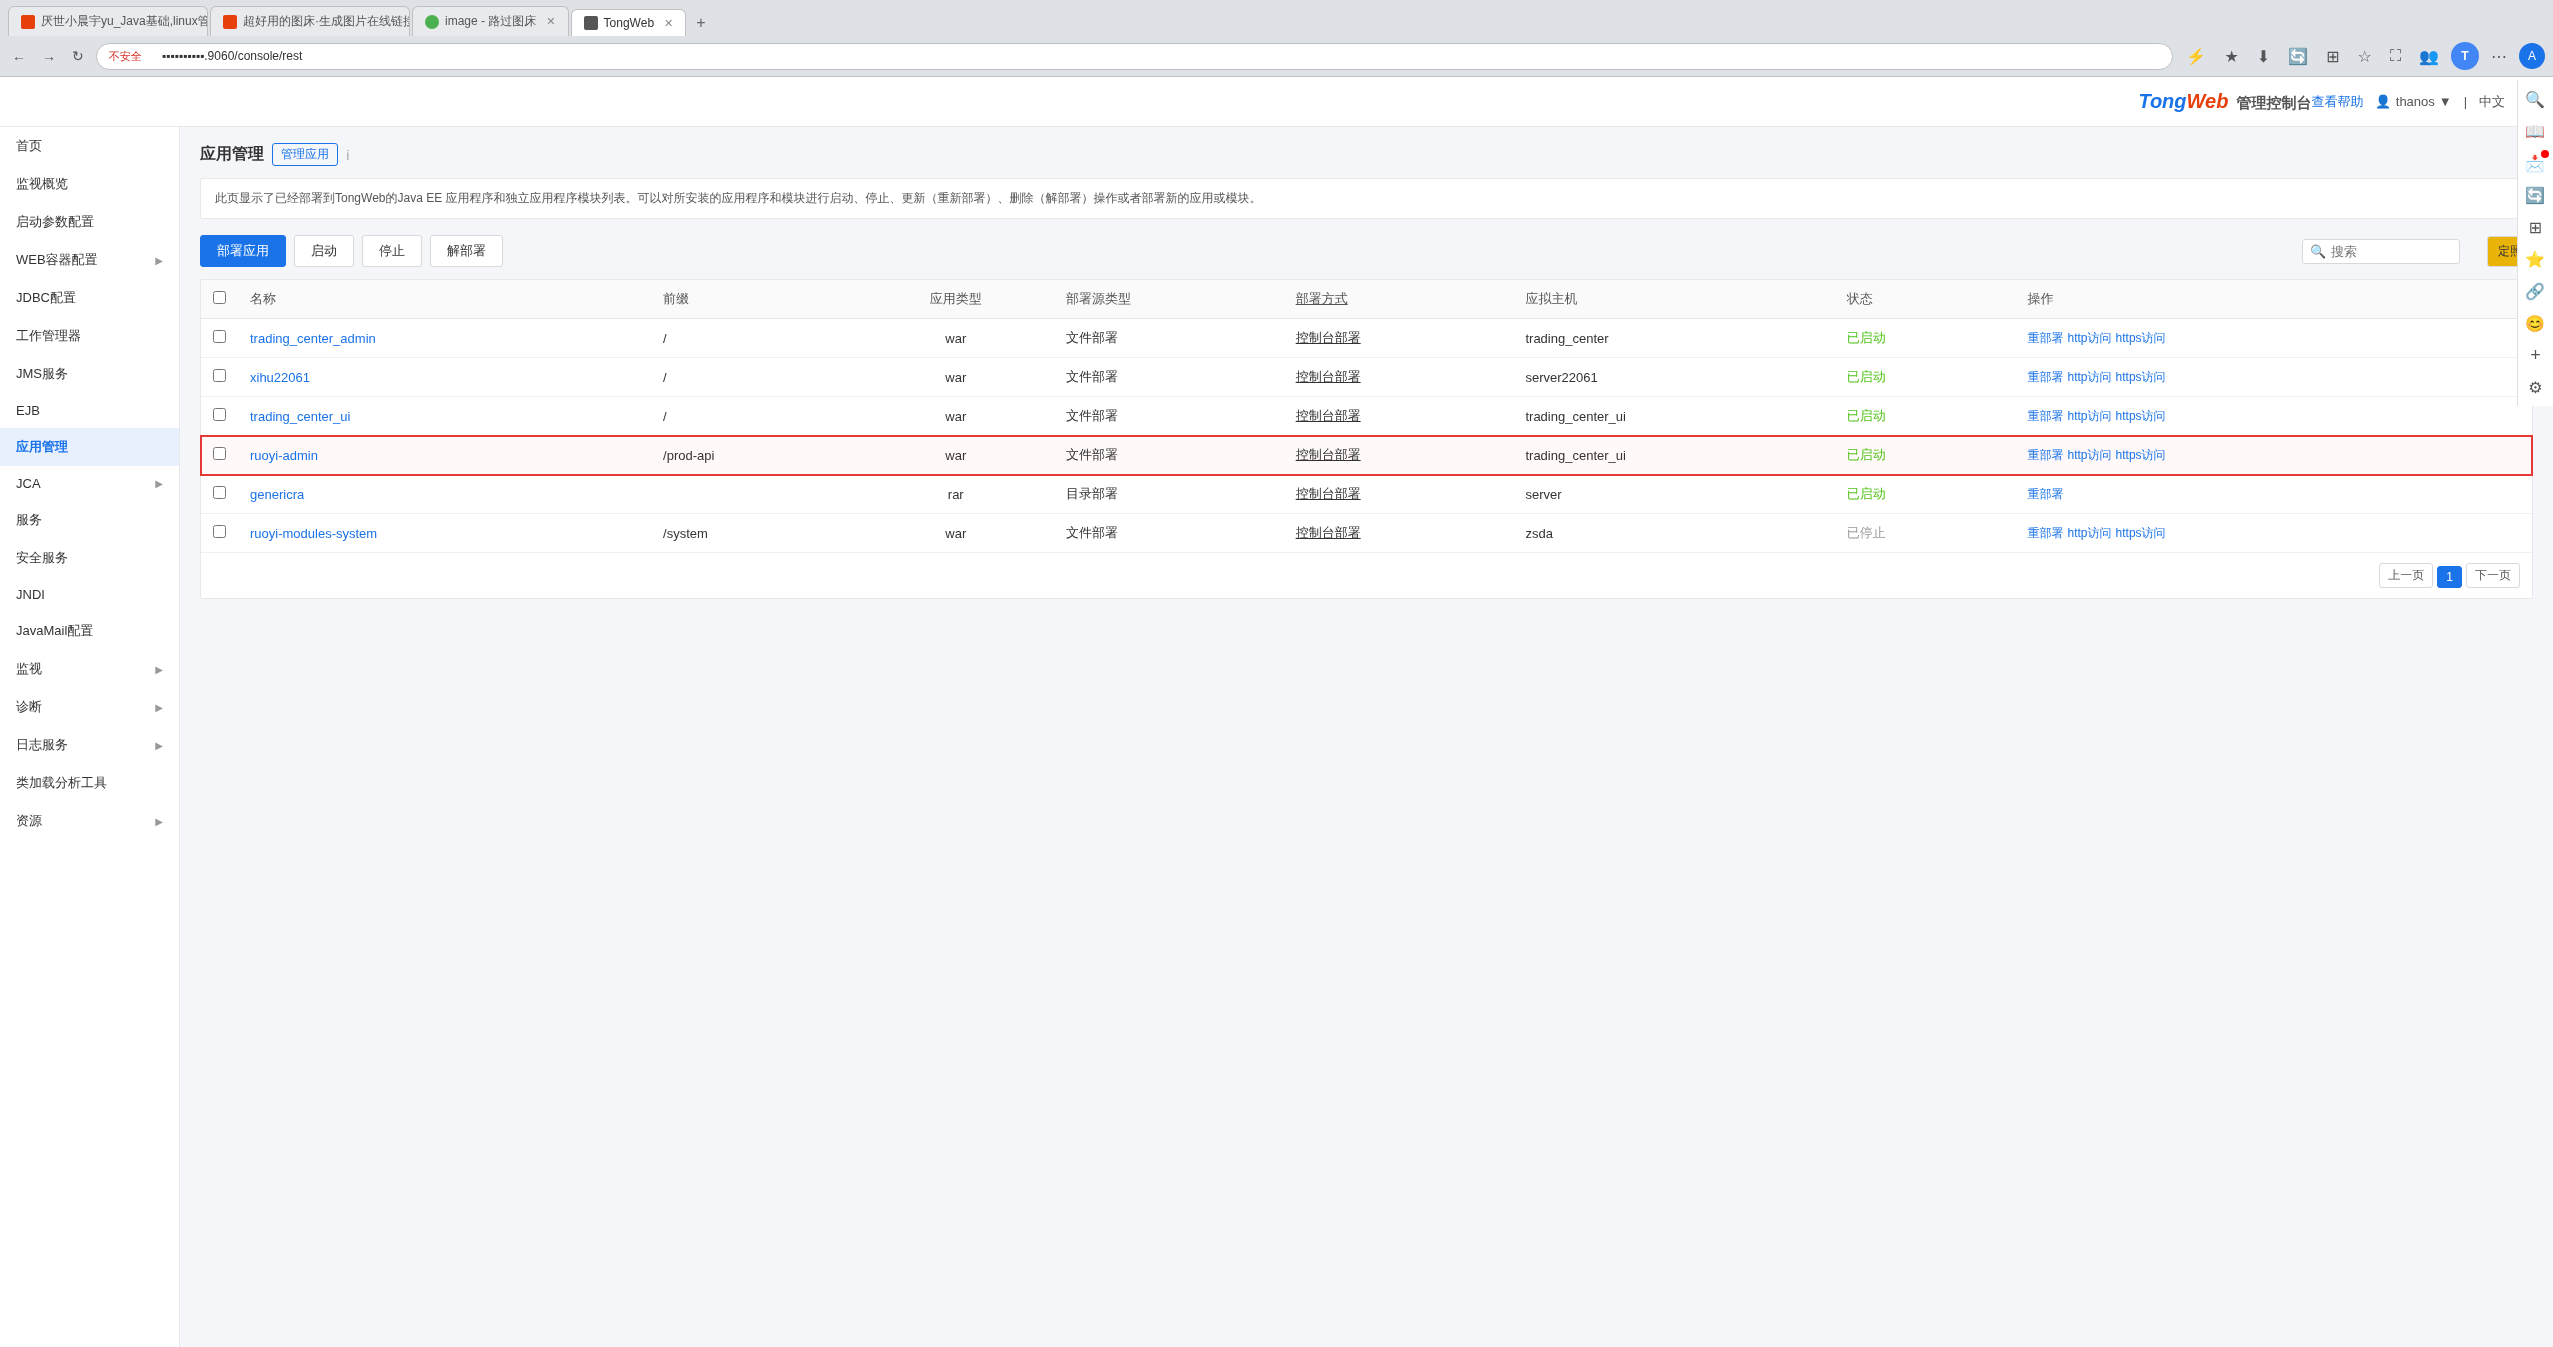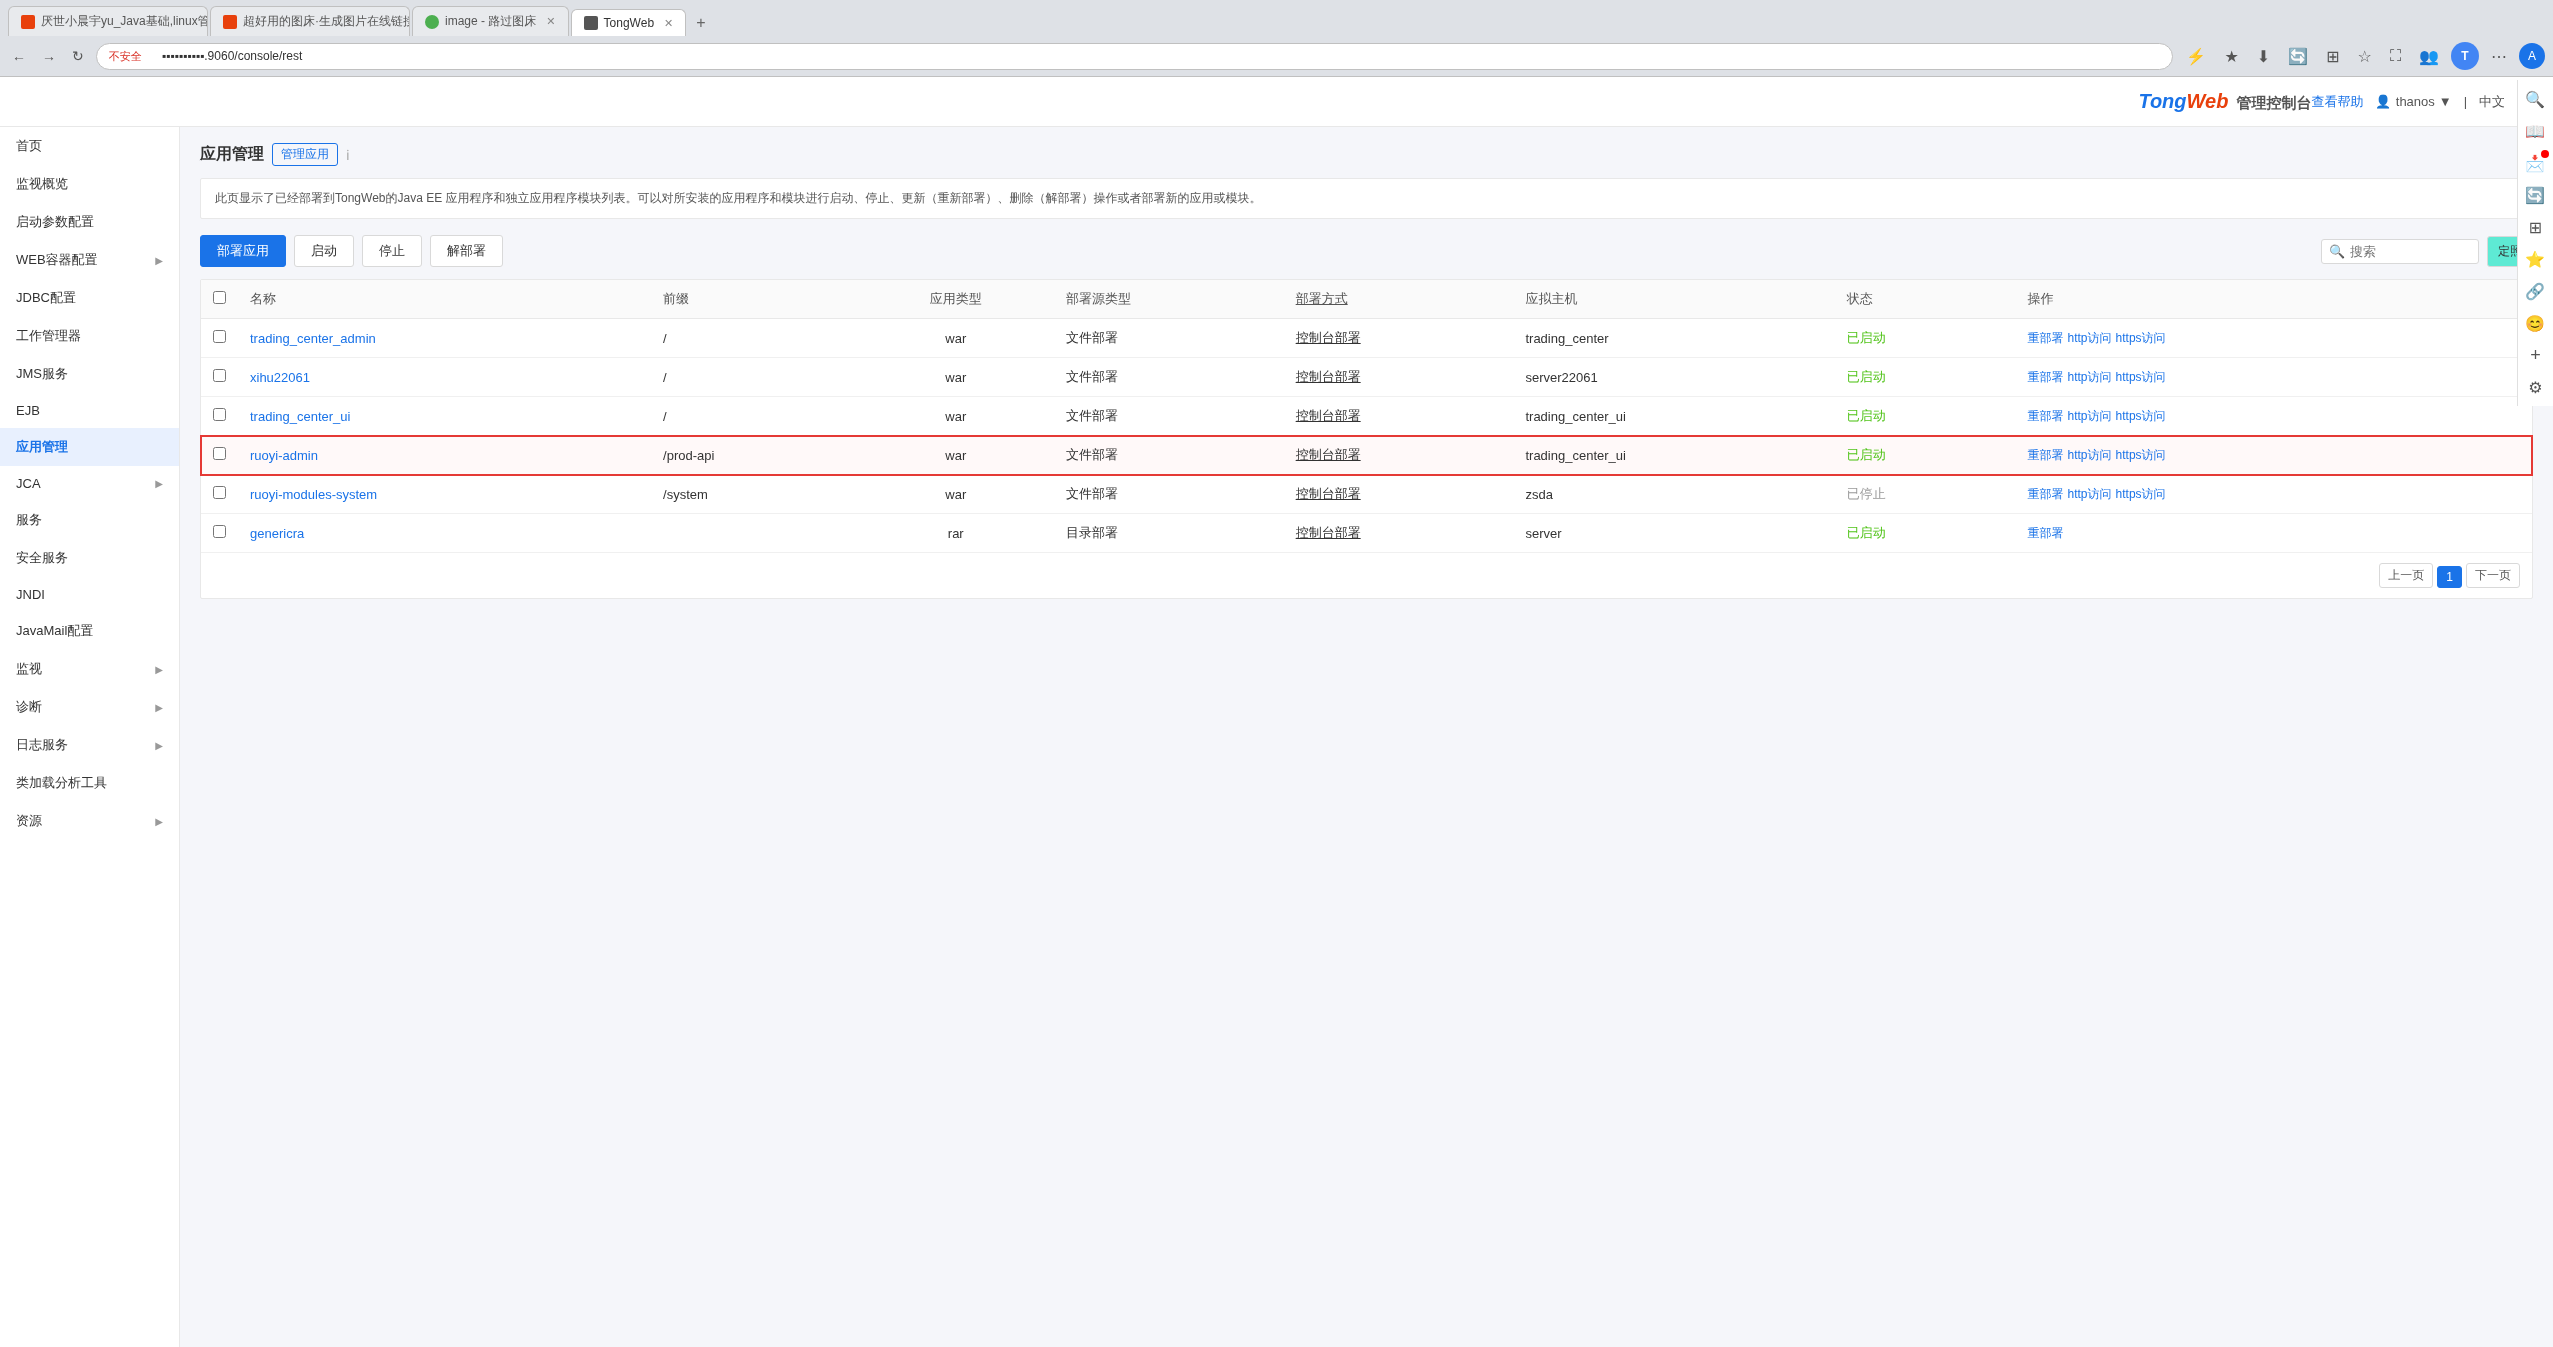--- a/index.html
+++ b/index.html
@@ -61,21 +61,21 @@
     .description-box { background: #fff; border: 1px solid #e8e8e8; padding: 10px 14px; margin-bottom: 16px; font-size: 12px; color: #555; line-height: 1.6; border-radius: 2px; }
 
     
     .toolbar { display: flex; align-items: center; gap: 8px; margin-bottom: 12px; }
     .btn { padding: 6px 16px; border-radius: 3px; font-size: 13px; cursor: pointer; border: 1px solid transparent; }
     .btn-primary { background: #1a73e8; color: #fff; border-color: #1a73e8; }
     .btn-default { background: #fff; color: #333; border-color: #d9d9d9; }
     .search-box { margin-left: auto; display: flex; align-items: center; border: 1px solid #d9d9d9; border-radius: 3px; background: #fff; padding: 4px 8px; gap: 4px; }
     .search-box input { border: none; outline: none; font-size: 13px; width: 120px; }
     .search-icon { color: #999; font-size: 13px; }
-    .fixed-btn { padding: 6px 10px; font-size: 12px; background: #5eead4; border: 1px solid #d9d9d9; border-radius: 3px; cursor: pointer; color: #333; margin-left: 0; }
+    .fixed-btn { padding: 6px 10px; font-size: 12px; background: #eab308; border: 1px solid #d9d9d9; border-radius: 3px; cursor: pointer; color: #333; margin-left: 19px; }
 
     
     .table-container { background: #fff; border: 1px solid #e8e8e8; border-radius: 2px; }
     table { width: 100%; border-collapse: collapse; }
     thead th { background: #fafafa; padding: 10px 12px; text-align: left; font-size: 13px; color: #555; font-weight: normal; border-bottom: 1px solid #e8e8e8; white-space: nowrap; }
     tbody td { padding: 10px 12px; font-size: 13px; border-bottom: 1px solid #f0f0f0; vertical-align: middle; }
     tbody tr:last-child td { border-bottom: none; }
     .col-checkbox { width: 36px; }
     .col-name { min-width: 160px; }
     .col-prefix { min-width: 80px; }
@@ -283,39 +283,39 @@
                 <td class="col-prefix">/prod-api</td>
                 <td class="col-apptype">war</td>
                 <td class="col-deploytype">文件部署</td>
                 <td class="col-deployway">控制台部署</td>
                 <td class="col-host">trading_center_ui</td>
                 <td class="col-status status-running">已启动</td>
                 <td class="col-action"><span class="action-link">重部署</span><span class="action-link">http访问</span><span class="action-link">https访问</span></td>
               </tr>
               <tr>
                 <td class="col-checkbox"><input type="checkbox" style=""></td>
-                <td class="col-name"><a class="app-link">ruoyi-modules-system</a></td>
-                <td class="col-prefix">/system</td>
-                <td class="col-apptype">war</td>
-                <td class="col-deploytype">文件部署</td>
-                <td class="col-deployway">控制台部署</td>
-                <td class="col-host">zsda</td>
-                <td class="col-status status-stopped">已停止</td>
-                <td class="col-action"><span class="action-link">重部署</span><span class="action-link">http访问</span><span class="action-link">https访问</span></td>
-              </tr>
-              <tr>
-                <td class="col-checkbox"><input type="checkbox" style=""></td>
                 <td class="col-name"><a class="app-link">genericra</a></td>
                 <td class="col-prefix"></td>
                 <td class="col-apptype">rar</td>
                 <td class="col-deploytype">目录部署</td>
                 <td class="col-deployway">控制台部署</td>
                 <td class="col-host">server</td>
                 <td class="col-status status-running">已启动</td>
                 <td class="col-action"><span class="action-link">重部署</span></td>
+              </tr>
+              <tr>
+                <td class="col-checkbox"><input type="checkbox" style=""></td>
+                <td class="col-name"><a class="app-link">ruoyi-modules-system</a></td>
+                <td class="col-prefix">/system</td>
+                <td class="col-apptype">war</td>
+                <td class="col-deploytype">文件部署</td>
+                <td class="col-deployway">控制台部署</td>
+                <td class="col-host">zsda</td>
+                <td class="col-status status-stopped">已停止</td>
+                <td class="col-action"><span class="action-link">重部署</span><span class="action-link">http访问</span><span class="action-link">https访问</span></td>
               </tr>
             </tbody>
         </table>
         <div class="pagination">
           <button class="page-btn">上一页</button>
           <button class="page-btn active">1</button>
           <button class="page-btn">下一页</button>
         </div>
       </div>
     </div>

